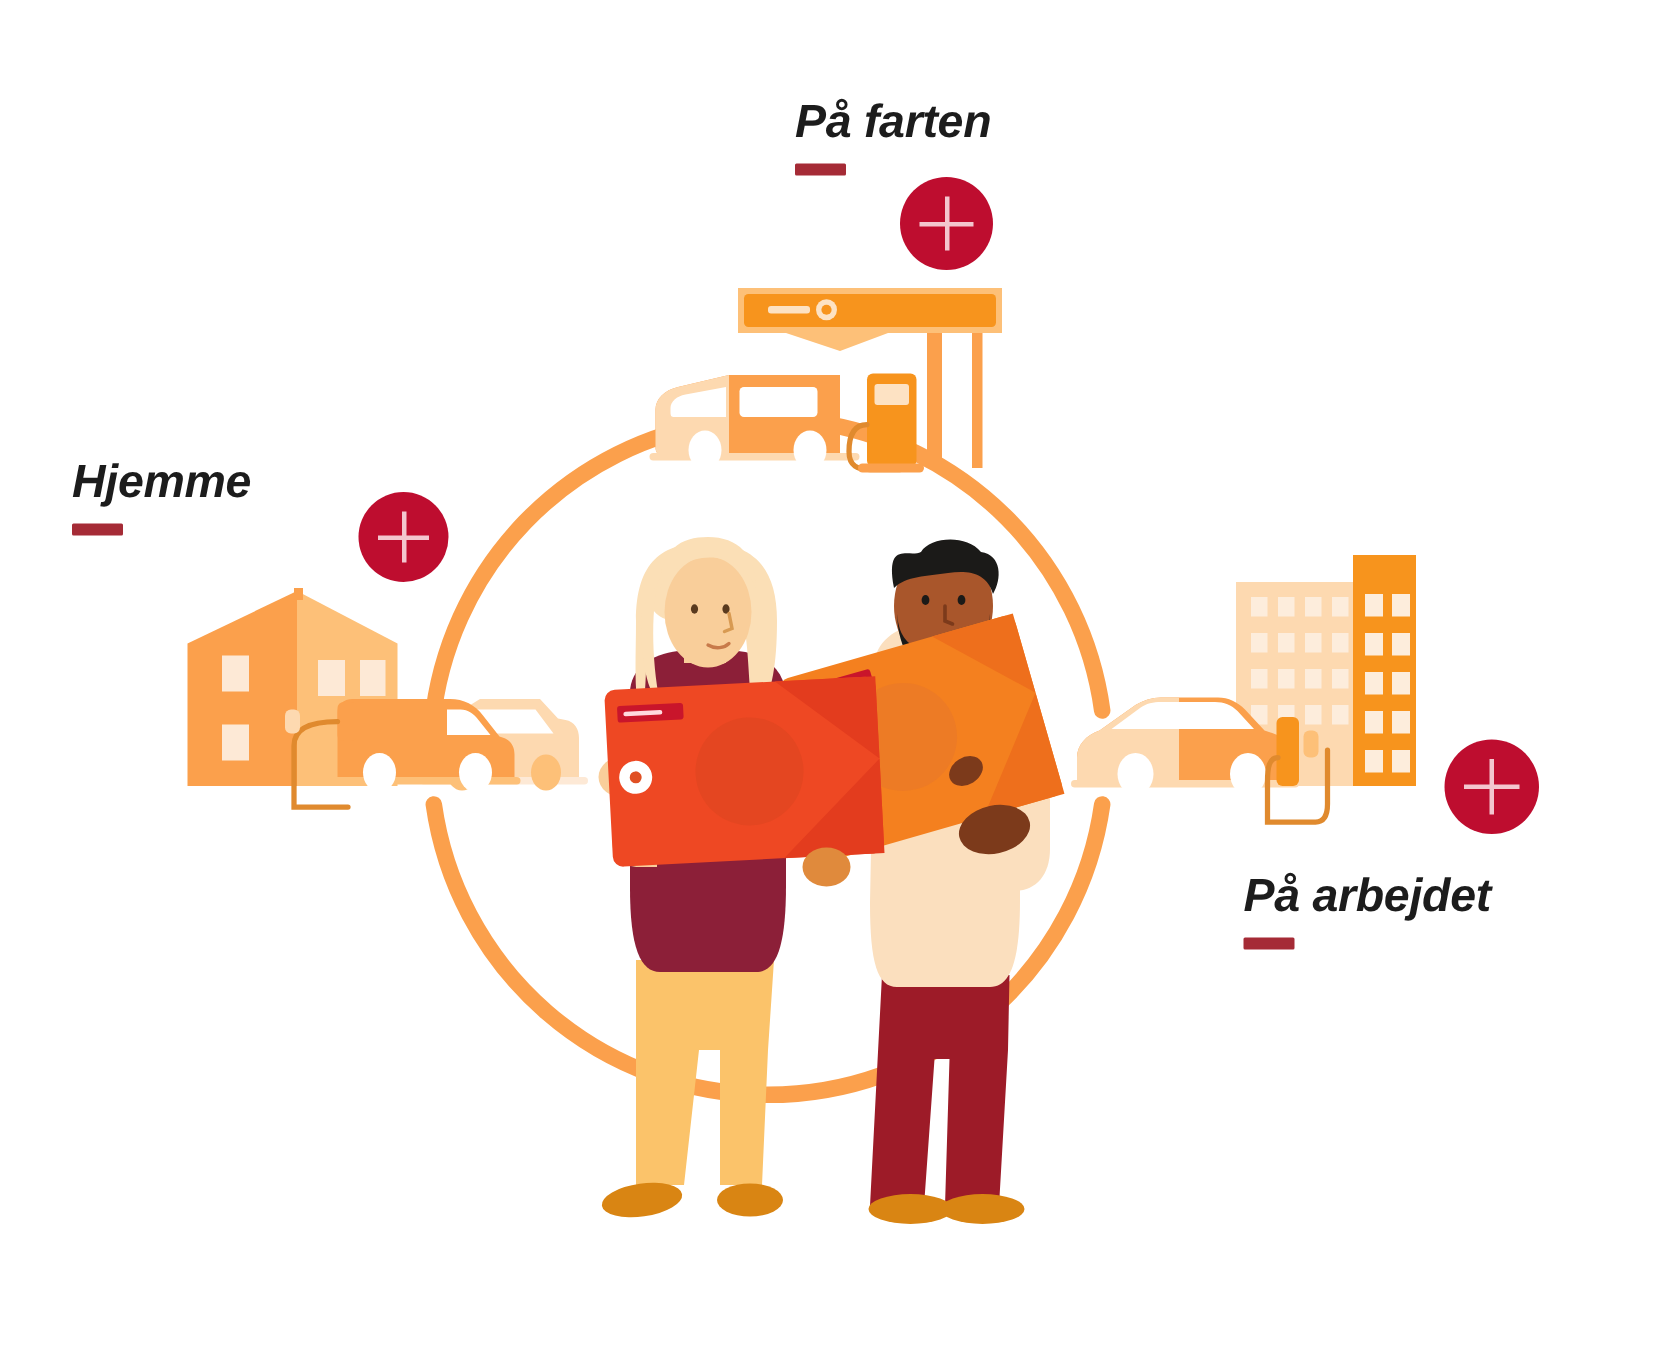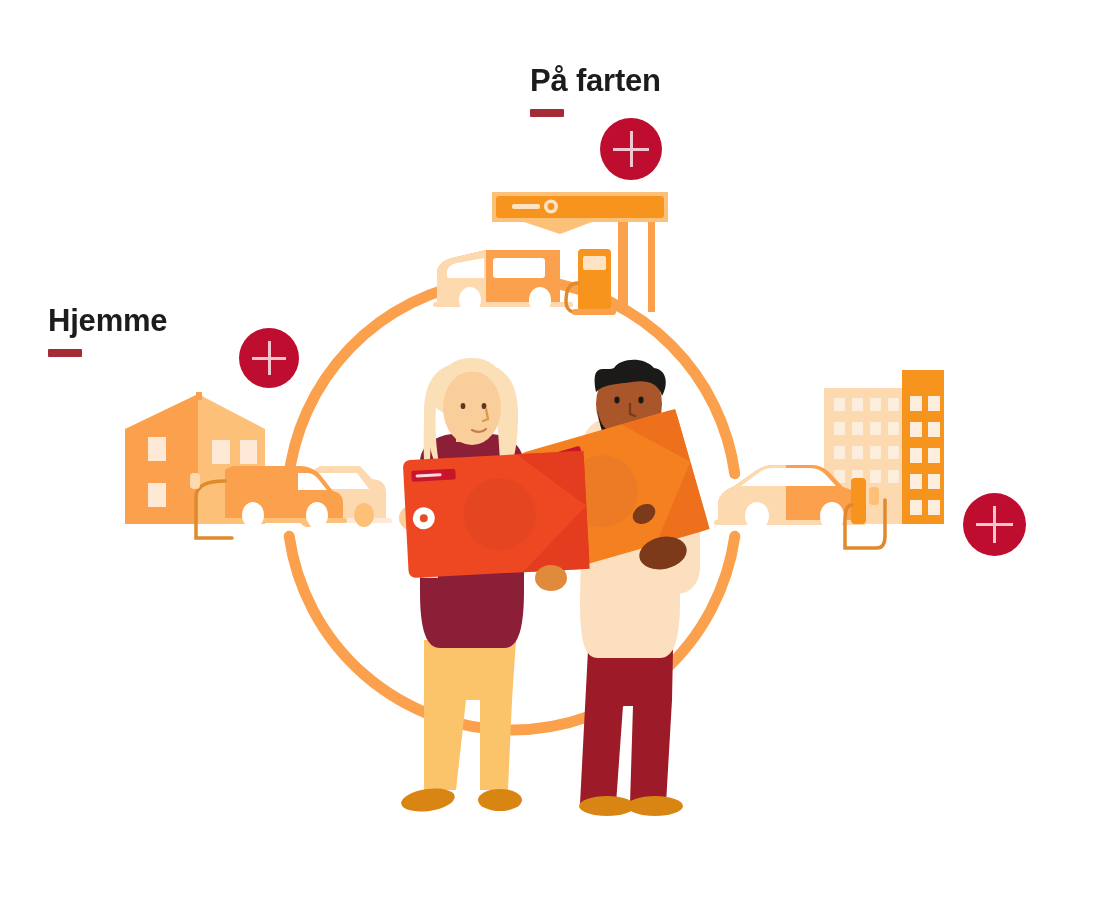--- a/index.html
+++ b/index.html
@@ -13,20 +13,21 @@
     position: relative;
     overflow: hidden;
     font-family: "Liberation Sans", sans-serif;
   }
 
   #stage {
     position: absolute;
     left: 0; top: 0;
     width: 896px;
     height: 906px;
+    font-style: italic;
   }
 
   
   .hotspot {
     position: absolute;
   }
   .hotspot-label {
     font-family: "Liberation Sans", sans-serif;
     font-weight: bold;
     font-size: 31px;
@@ -316,18 +317,22 @@
 
   <div class="hotspot" style="left:48px; top:305px;">
     <div class="hotspot-label">Hjemme</div>
     <div class="hotspot-dash"></div>
   </div>
   <div class="plus-btn" style="left:239px; top:328px; width:60px; height:60px;">
     <span class="bar h"></span>
     <span class="bar v"></span>
   </div>
 
+  <div class="hotspot" style="left:829px; top:581px;">
+    <div class="hotspot-label">På arbejdet</div>
+    <div class="hotspot-dash"></div>
+  </div>
   <div class="plus-btn" style="left:963px; top:493px; width:63px; height:63px;">
     <span class="bar h"></span>
     <span class="bar v"></span>
   </div>
 
 </div>
 
 </body></html>

